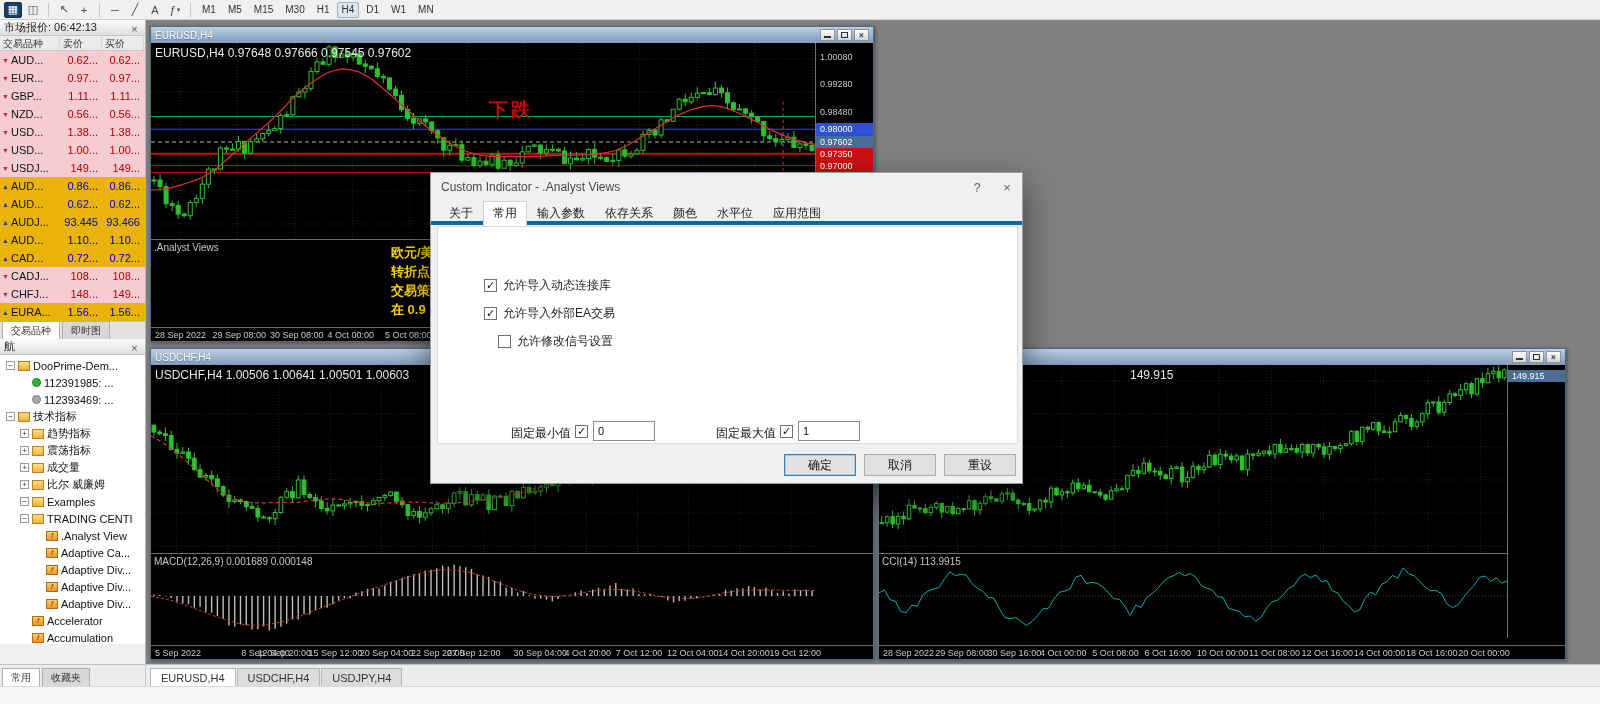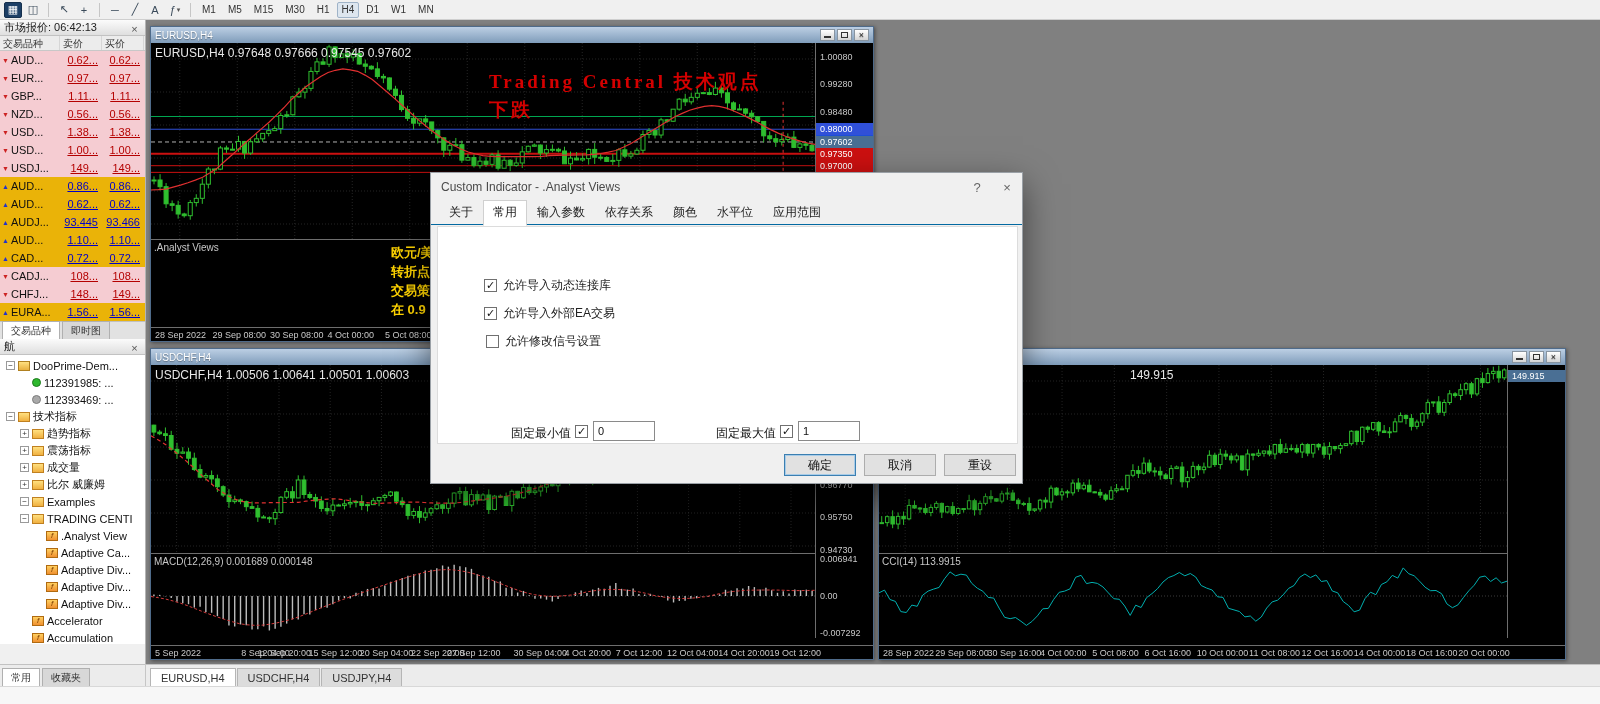--- a/index.html
+++ b/index.html
@@ -26,21 +26,21 @@
   display:flex;align-items:flex-end;padding:0 4px;color:#222;font-size:11px;}
 .panel-close{margin-left:auto;width:13px;text-align:center;color:#555;font-size:11px;}
 #mw-header{display:flex;height:15px;background:#ececec;border-bottom:1px solid #c8c8c8;color:#333;font-size:10px;}
 #mw-header>div{padding:1px 3px;border-right:1px solid #d6d6d6;}
 .mw-col-sym{width:60px;}.mw-col-num{width:42px;}
 #mw-rows{background:#eab308;height:270px;overflow:hidden;}
 .mw-row{display:flex;height:18px;align-items:center;font-size:11px;}
 .mw-row.tint{background:#f5ccd2;}
 .mw-sym{width:60px;padding-left:2px;color:#111;display:flex;align-items:center;gap:2px;overflow:hidden;white-space:nowrap;}
 .mw-arrow{font-size:7px;}
-.mw-num{width:42px;padding-right:4px;text-align:right;white-space:nowrap;overflow:hidden;text-decoration:underline;}
+.mw-num{width:42px;padding-right:4px;text-align:right;white-space:nowrap;overflow:hidden;}
 .mini-tabs{display:flex;height:18px;background:#e2e2e2;border-top:1px solid #c0c0c0;
   align-items:flex-end;padding:0 2px;}
 .mini-tab{padding:2px 8px 1px;border:1px solid #b0b0b0;border-bottom:none;background:#d8d8d8;
   color:#333;margin-right:2px;font-size:10px;white-space:nowrap;}
 .mini-tab.active{background:#fff;}
 #nav-tree{background:#fff;height:289px;padding-top:2px;overflow:hidden;}
 .tree-row{display:flex;align-items:center;height:17px;color:#111;white-space:nowrap;font-size:11px;}
 .expand-box{width:9px;height:9px;border:1px solid #9a9a9a;background:#fff;color:#333;
   display:flex;align-items:center;justify-content:center;font-size:8px;line-height:1;margin-right:3px;flex:none;}
 .tree-ic{width:12px;height:10px;margin-right:3px;flex:none;}
@@ -75,21 +75,21 @@
 .overlay-text{position:absolute;color:#d40000;font-family:"Liberation Serif","DejaVu Serif",serif;
   font-weight:bold;font-size:19px;letter-spacing:3px;white-space:nowrap;z-index:2;}
 .av-line{position:absolute;color:#ffd400;font-weight:bold;font-size:13px;white-space:nowrap;z-index:2;}
 
 
 #dialog{position:absolute;left:430px;top:172px;width:593px;height:312px;background:#f0f0f0;
   border:1px solid #9aa0a6;box-shadow:0 12px 32px rgba(0,0,0,.5);z-index:50;font-size:12px;}
 #dlg-title{height:28px;display:flex;align-items:center;padding-left:10px;color:#4a4a4a;background:#f0f0f0;}
 .dlg-sys{margin-left:auto;display:flex;height:28px;}
 .dlg-sysbtn{width:30px;height:28px;display:flex;align-items:center;justify-content:center;color:#666;font-size:13px;}
-#dlg-tabs{display:flex;align-items:center;height:24px;padding-left:8px;border-bottom:1px solid #0369a1;}
+#dlg-tabs{display:flex;align-items:flex-start;height:24px;padding-left:8px;border-bottom:4px solid #0369a1;}
 .dlg-tab{padding:3px 9px 4px;color:#222;border:1px solid transparent;margin-bottom:0;}
 .dlg-tab.active{background:#fff;border:1px solid #d0d0d0;border-bottom:1px solid #fff;margin-bottom:-1px;}
 #dlg-page{position:absolute;left:6px;top:53px;width:581px;height:218px;background:#fff;border:1px solid #dcdcdc;}
 .chk-row{position:absolute;display:flex;align-items:center;gap:6px;color:#222;}
 .chk{width:13px;height:13px;border:1px solid #707070;background:#fff;display:flex;flex:none;
   align-items:center;justify-content:center;font-size:11px;line-height:1;color:#111;}
 .dlg-lbl{white-space:nowrap;}
 .dlg-input{position:absolute;width:62px;height:20px;border:1px solid #8a8a8a;background:#fff;
   color:#111;font-size:11px;padding-left:4px;font-family:inherit;}
 .dlg-btn{position:absolute;width:72px;height:22px;background:#e1e1e1;border:1px solid #adadad;
@@ -375,21 +375,20 @@
               <span class="g-min"></span>
             </span>
           <span class="wbtn">
               <span class="g-rest"></span>
             </span>
           <span class="wbtn">×</span>
         </span>
       </div>
       <div class="win-body">
         <div class="ohlc">EURUSD,H4 0.97648 0.97666 0.97545 0.97602</div>
-        <div class="overlay-text" style="left:338px;top:26px;">Trading Central 技术观点</div>
         <div class="overlay-text" style="left:338px;top:54px;">下跌</div>
         <div class="sub-label" style="top:199px;">.Analyst Views</div>
       <svg class="plot-svg" width="664" height="196" style="top:0">
             <line x1="28.75" y1="0" x2="28.75" y2="196" stroke="#242424" stroke-dasharray="1,2"></line>
             <line x1="86.25" y1="0" x2="86.25" y2="196" stroke="#242424" stroke-dasharray="1,2"></line>
             <line x1="143.75" y1="0" x2="143.75" y2="196" stroke="#242424" stroke-dasharray="1,2"></line>
             <line x1="201.25" y1="0" x2="201.25" y2="196" stroke="#242424" stroke-dasharray="1,2"></line>
             <line x1="258.75" y1="0" x2="258.75" y2="196" stroke="#242424" stroke-dasharray="1,2"></line>
             <line x1="316.25" y1="0" x2="316.25" y2="196" stroke="#242424" stroke-dasharray="1,2"></line>
             <line x1="373.75" y1="0" x2="373.75" y2="196" stroke="#242424" stroke-dasharray="1,2"></line>
@@ -1041,28 +1040,20 @@
             <line x1="620.695652173913" y1="42" x2="620.695652173913" y2="36.21244255425997" stroke="#bdbdbd" stroke-width="1.4"></line>
             <line x1="626.4695652173913" y1="42" x2="626.4695652173913" y2="38.8096607225452" stroke="#bdbdbd" stroke-width="1.4"></line>
             <line x1="632.2434782608696" y1="42" x2="632.2434782608696" y2="37.36792445718131" stroke="#bdbdbd" stroke-width="1.4"></line>
             <line x1="638.0173913043478" y1="42" x2="638.0173913043478" y2="39.49711944094156" stroke="#bdbdbd" stroke-width="1.4"></line>
             <line x1="643.7913043478261" y1="42" x2="643.7913043478261" y2="35.60340774699751" stroke="#bdbdbd" stroke-width="1.4"></line>
             <line x1="649.5652173913044" y1="42" x2="649.5652173913044" y2="36.253507807442205" stroke="#bdbdbd" stroke-width="1.4"></line>
             <line x1="655.3391304347826" y1="42" x2="655.3391304347826" y2="35.60411683795565" stroke="#bdbdbd" stroke-width="1.4"></line>
             <line x1="661.1130434782609" y1="42" x2="661.1130434782609" y2="37.017202864866704" stroke="#bdbdbd" stroke-width="1.4"></line>
             <polyline points="0.0,42.5 7.4,43.7 14.8,45.1 22.1,47.0 29.5,49.2 36.9,51.8 44.3,54.7 51.6,57.6 59.0,60.4 66.4,63.0 73.8,65.4 81.2,67.7 88.5,69.7 95.9,70.8 103.3,71.3 110.7,71.2 118.0,70.3 125.4,69.0 132.8,67.3 140.2,65.3 147.6,62.9 154.9,60.0 162.3,57.0 169.7,54.0 177.1,51.1 184.4,48.3 191.8,45.5 199.2,42.8 206.6,40.2 214.0,37.6 221.3,35.0 228.7,32.5 236.1,30.0 243.5,27.5 250.8,25.0 258.2,22.7 265.6,20.5 273.0,18.5 280.4,17.0 287.7,16.0 295.1,15.6 302.5,15.9 309.9,16.8 317.2,18.3 324.6,20.2 332.0,22.7 339.4,25.5 346.8,28.5 354.1,31.4 361.5,34.2 368.9,37.0 376.3,39.1 383.6,40.7 391.0,41.7 398.4,42.3 405.8,42.2 413.2,41.8 420.5,41.0 427.9,39.7 435.3,38.0 442.7,36.8 450.0,35.9 457.4,35.5 464.8,35.4 472.2,35.8 479.6,36.6 486.9,37.7 494.3,39.2 501.7,41.2 509.1,42.6 516.4,43.6 523.8,44.3 531.2,44.6 538.6,44.3 546.0,43.7 553.3,42.8 560.7,41.5 568.1,39.8 575.5,38.4 582.8,37.4 590.2,36.7 597.6,36.2 605.0,36.1 612.4,36.0 619.7,36.0 627.1,36.1 634.5,36.3 641.9,36.6 649.2,36.6 656.6,36.5 664.0,36.3" fill="none" stroke="#d23b3b" stroke-width="1" stroke-dasharray="3,2"></polyline>
           </svg>
-          <div class="price-scale" style="height: 273px;">
-            <div class="ps-label" style="top: 120.32px;">0.96770</div>
-            <div class="ps-label" style="top: 152.28px;">0.95750</div>
-            <div class="ps-label" style="top: 185.18px;">0.94730</div>
-            <div class="ps-label" style="top: 194.04px;">0.006941</div>
-            <div class="ps-label" style="top: 231px;">0.00</div>
-            <div class="ps-label" style="top: 267.96px;">-0.007292</div>
-          </div>
           <div class="x-axis">
             <div class="x-label" style="left: 4px;">5 Sep 2022</div>
             <div class="x-label" style="left: 55.2px; margin-left: 35px;">8 Sep 04:00</div>
             <div class="x-label" style="left: 106.4px;">12 Sep 20:00</div>
             <div class="x-label" style="left: 157.6px;">15 Sep 12:00</div>
             <div class="x-label" style="left: 208.8px;">20 Sep 04:00</div>
             <div class="x-label" style="left: 260px;">22 Sep 20:00</div>
             <div class="x-label" style="left: 296px;">27 Sep 12:00</div>
             <div class="x-label" style="left: 362.4px;">30 Sep 04:00</div>
             <div class="x-label" style="left: 413.6px;">4 Oct 20:00</div>
@@ -1386,21 +1377,21 @@
       </div>
     <div id="dlg-page">
         <div class="chk-row" style="left: 46px; top: 50px;">
           <span class="chk">✓</span>
           <span class="dlg-lbl">允许导入动态连接库</span>
         </div>
         <div class="chk-row" style="left: 46px; top: 78px;">
           <span class="chk">✓</span>
           <span class="dlg-lbl">允许导入外部EA交易</span>
         </div>
-        <div class="chk-row" style="left: 48px; top: 106px;">
+        <div class="chk-row" style="left: 60px; top: 106px;">
           <span class="chk"></span>
           <span class="dlg-lbl">允许修改信号设置</span>
         </div>
       </div>
   <span class="dlg-lbl chk-abs" style="left: 80px; top: 252px;">固定最小值</span>
       <span class="chk chk-abs" style="left: 144px; top: 252px;">✓</span>
       <input class="dlg-input" value="0" style="left: 162px; top: 248px;">
       <span class="dlg-lbl chk-abs" style="left: 285px; top: 252px;">固定最大值</span>
       <span class="chk chk-abs" style="left: 349px; top: 252px;">✓</span>
       <input class="dlg-input" value="1" style="left: 367px; top: 248px;">

